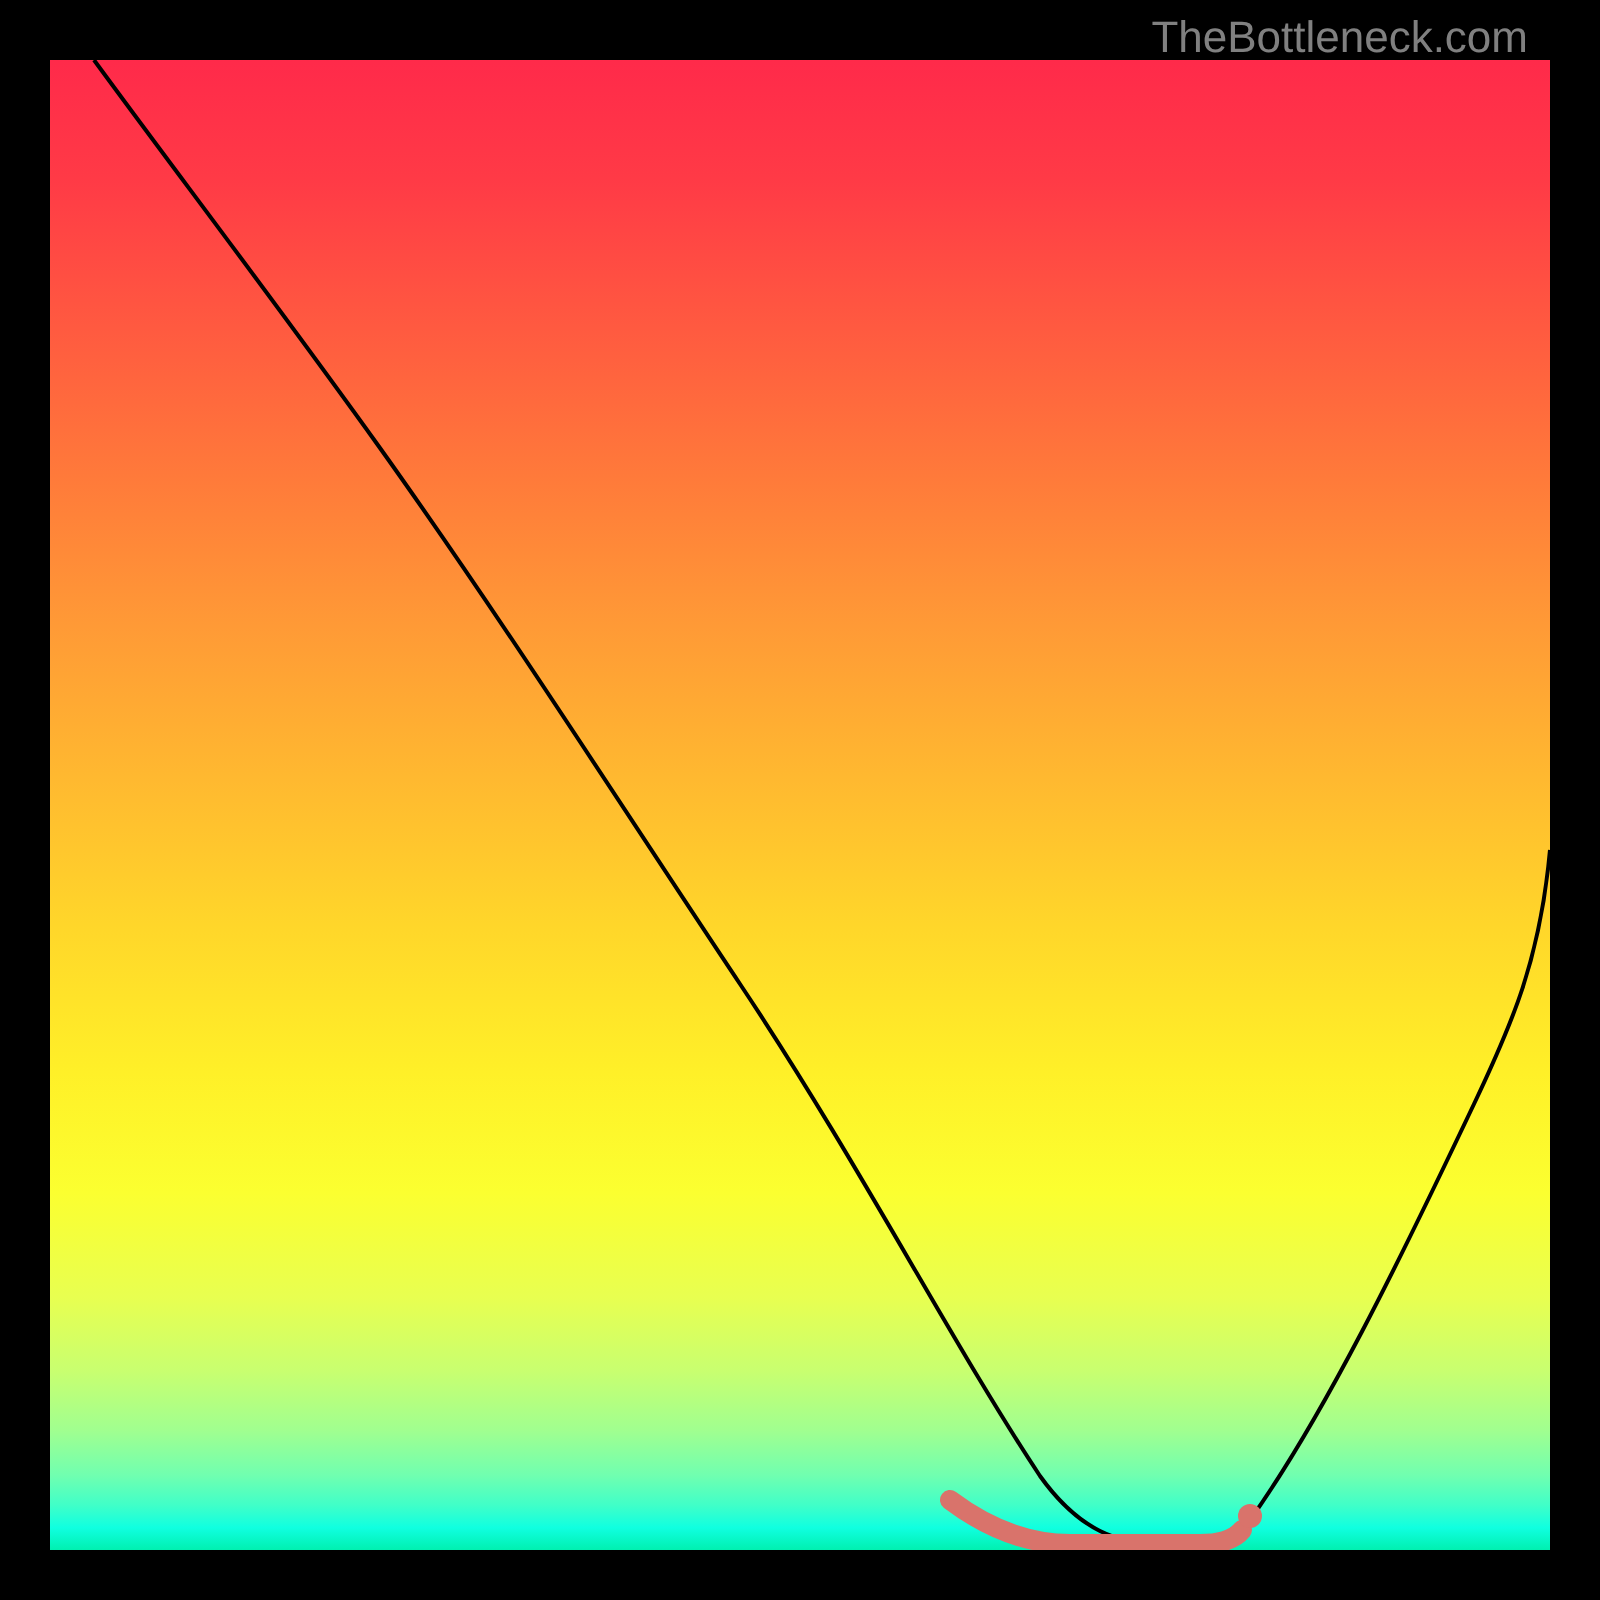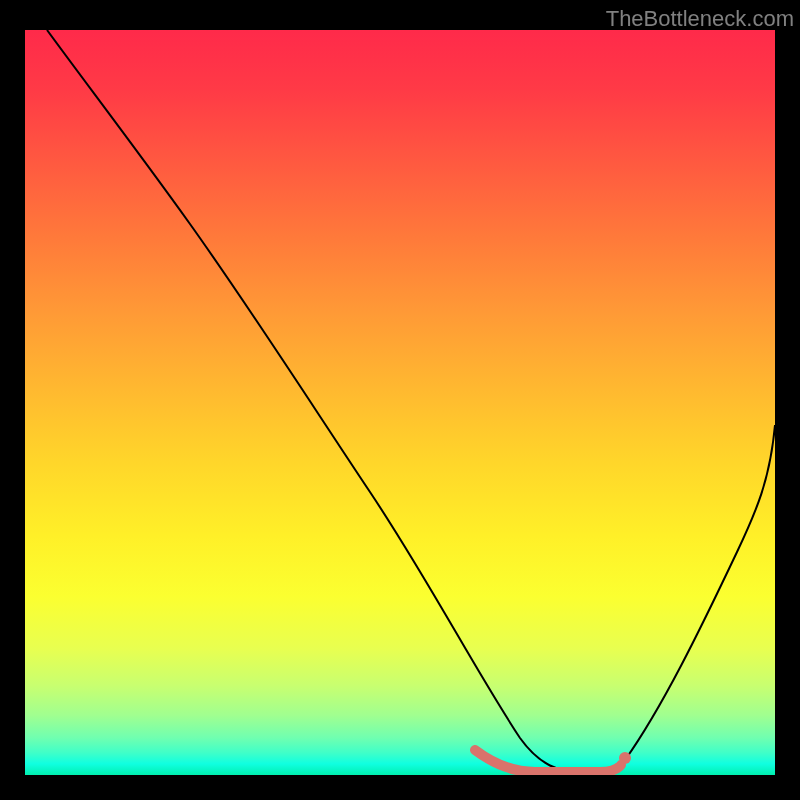--- a/index.html
+++ b/index.html
@@ -6,21 +6,21 @@
   body {
     width: 800px;
     height: 800px;
     background: #000;
     position: relative;
     font-family: Arial, sans-serif;
   }
   .watermark {
     position: absolute;
     top: 6px;
-    right: 6px;
+    right: 36px;
     color: #808080;
     font-size: 22px;
     font-weight: normal;
     z-index: 10;
   }
   .plot-area {
     position: absolute;
     left: 25px;
     top: 30px;
     width: 750px;

